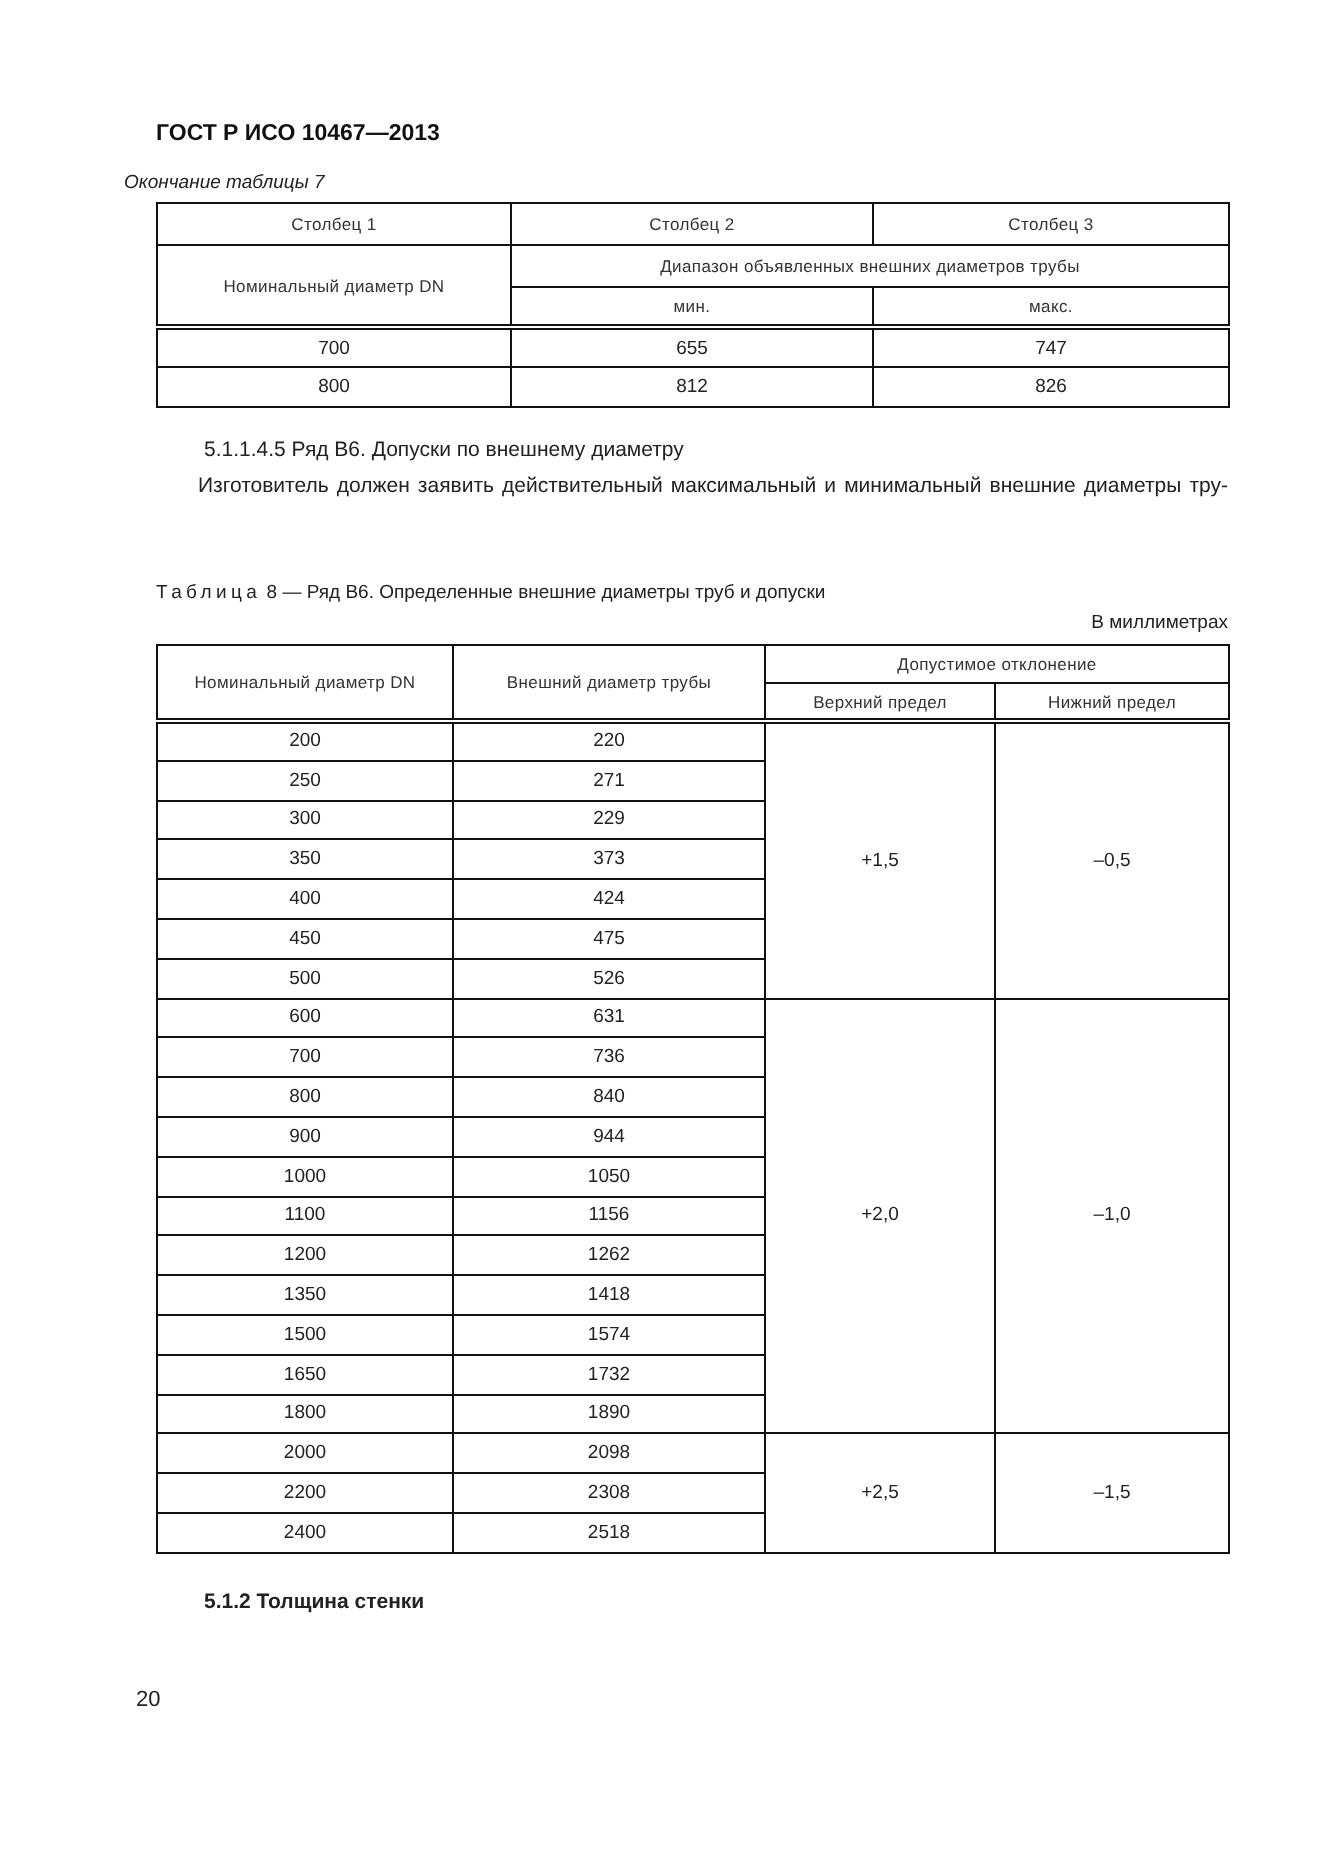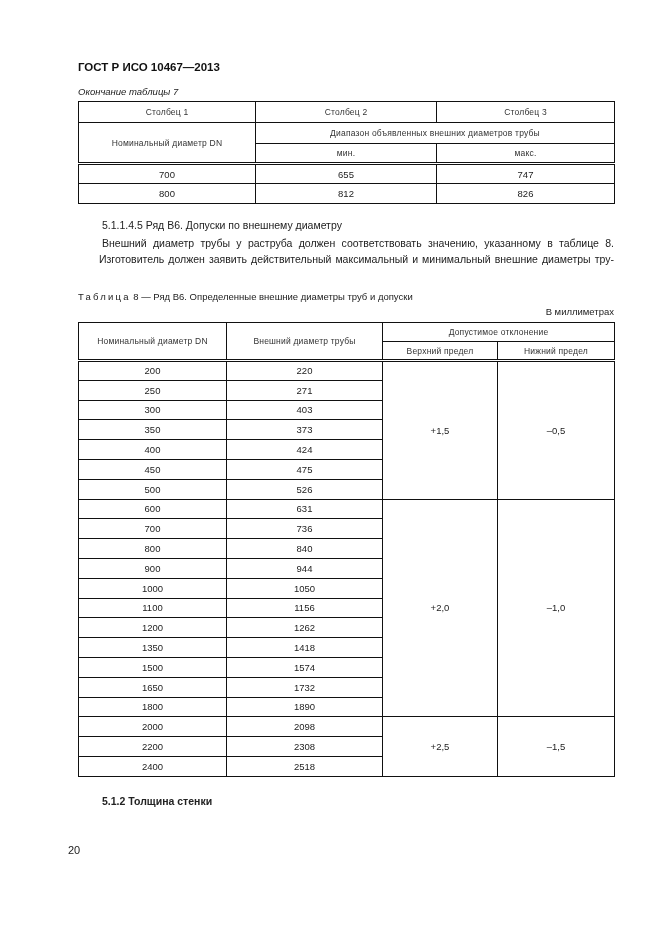--- a/index.html
+++ b/index.html
@@ -1,20 +1,20 @@
 <!DOCTYPE html>
 <html><head>
   <meta charset="utf-8">
   <style>
     html, body { margin: 0; padding: 0; background: #ffffff; }
     body { width: 661px; height: 935px; position: relative; overflow: hidden;
       font-family: "Liberation Sans", sans-serif; color: #1a1a1a; }
     .abs { position: absolute; }
     .doc-header { left: 78px; top: 61px; font-size: 11.5px; font-weight: bold; color: #111; }
-    .caption-italic { left: 78px; top: 86px; font-size: 9.5px; font-style: italic; color: #222; }
+    .caption-italic { left: 62px; top: 86px; font-size: 9.5px; font-style: italic; color: #222; }
     .para { left: 78px; width: 536px; font-size: 10.5px; line-height: 16px; color: #222; text-align: justify; }
     .para .indent { display: inline-block; width: 24px; }
     .section-head { left: 102px; font-size: 10.5px; color: #222; }
     .bold { font-weight: bold; }
     .tcaption { left: 78px; top: 291px; font-size: 9.5px; color: #222; }
     .tcaption .spaced { letter-spacing: 2.2px; }
     .units { right: 47px; top: 306px; font-size: 9.5px; color: #222; }
     .page-num { left: 68px; top: 844px; font-size: 11px; color: #222; }
 
     table.t { position: absolute; border-collapse: collapse; table-layout: fixed; }
@@ -63,21 +63,20 @@
   <tr style="height:20px">
     <td class="num">800</td>
     <td class="num">812</td>
     <td class="num">826</td>
   </tr>
 </tbody>
   </table>
 
 <div class="abs section-head" style="top:219px;">5.1.1.4.5  Ряд В6. Допуски по внешнему диаметру</div>
 <div class="abs para" style="top:235px;">
-  <div style="text-align:justify; text-align-last:justify;"><span class="indent"></span><span>Внешний диаметр трубы у раструба должен соответствовать значению, указанному в таблице 8.</span></div>
   <div style="text-align:justify; text-align-last:justify;padding-left:21px;"><span>Изготовитель должен заявить действительный максимальный и минимальный внешние диаметры тру-</span></div>
 </div>
 
 <div class="abs tcaption">
   <span class="spaced">Таблица</span><span> 8 — Ряд В6. Определенные внешние диаметры труб и допуски</span>
 </div>
 <div class="abs units">В миллиметрах</div>
 
 <table class="t" id="table8">
   <colgroup>
@@ -102,21 +101,21 @@
     <td class="num">220</td>
     <td class="num" rowspan="7">+1,5</td>
     <td class="num" rowspan="7">–0,5</td>
   </tr>
   <tr style="height:19.8px">
     <td class="num">250</td>
     <td class="num">271</td>
   </tr>
   <tr style="height:19.8px">
     <td class="num">300</td>
-    <td class="num">403</td>
+    <td class="num">229</td>
   </tr>
   <tr style="height:19.8px">
     <td class="num">350</td>
     <td class="num">373</td>
   </tr>
   <tr style="height:19.8px">
     <td class="num">400</td>
     <td class="num">424</td>
   </tr>
   <tr style="height:19.8px">

